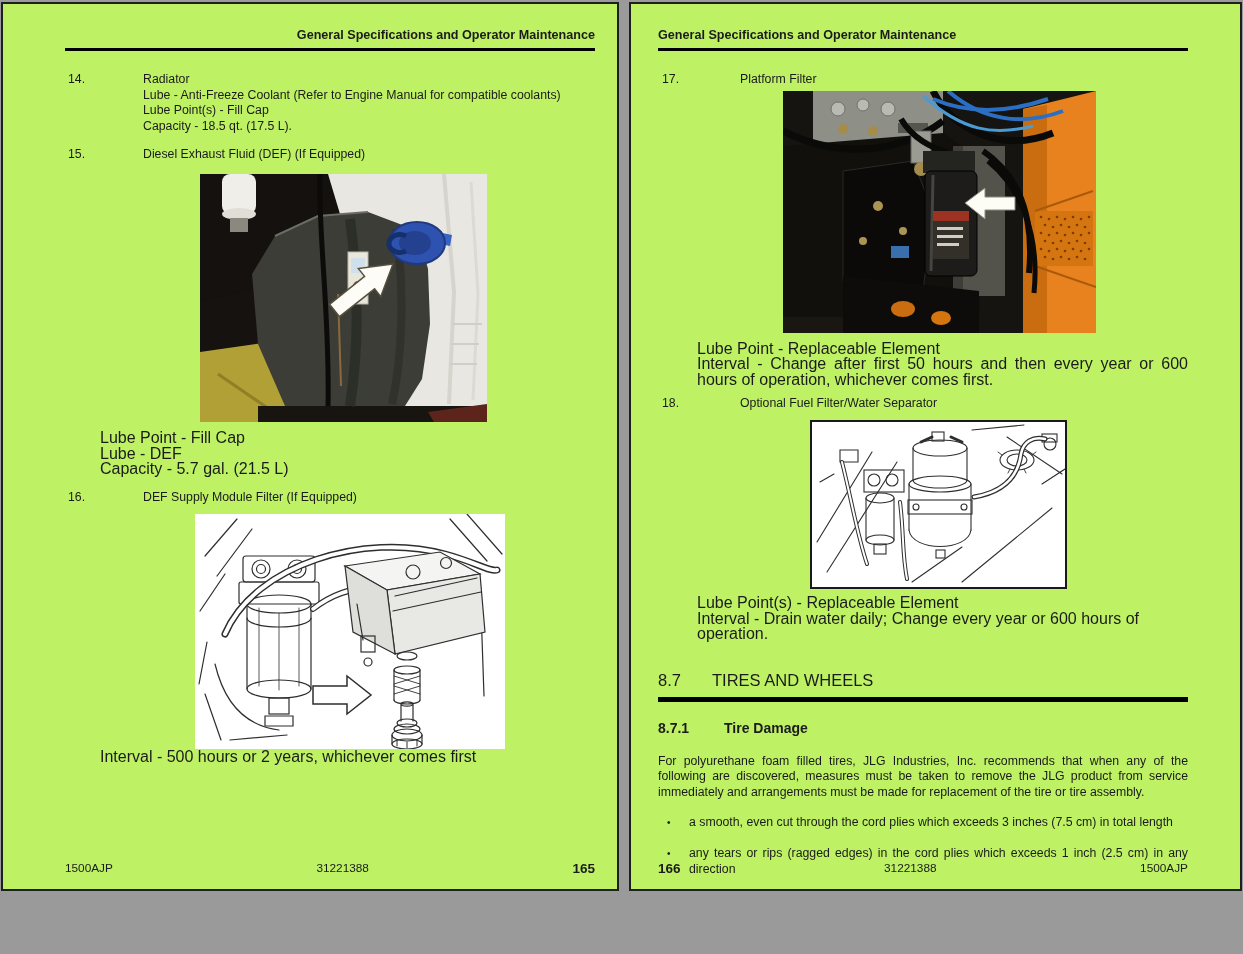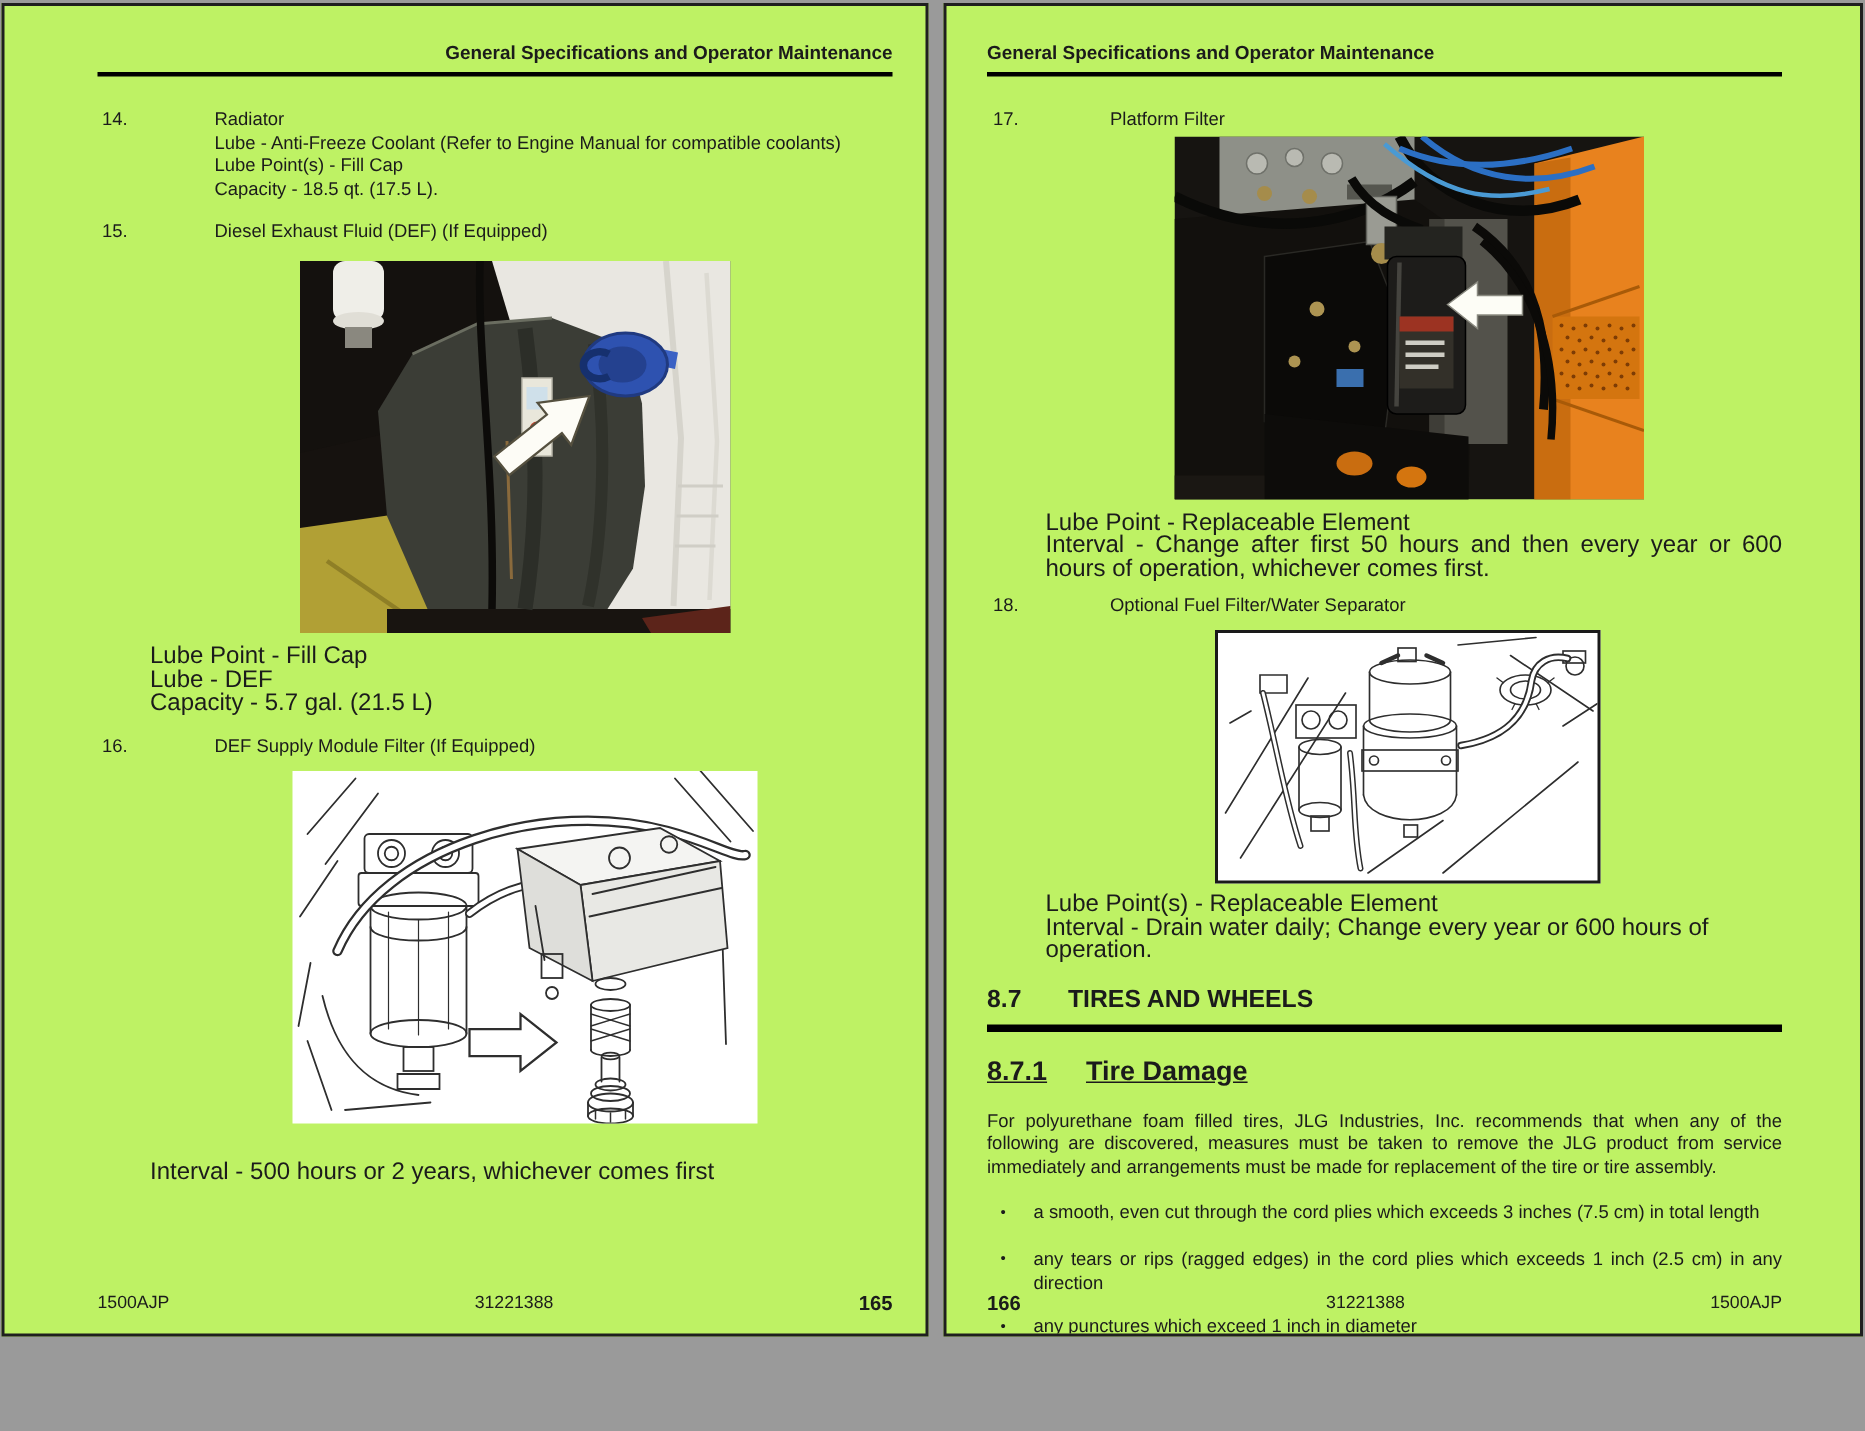--- a/index.html
+++ b/index.html
@@ -34,24 +34,24 @@
   .cap-block{font-size:16px;line-height:15.6px;}
   .page-left .cap-block{margin-left:35px;}
   .page-right .cap-block{margin-left:39px;}
   .just{text-align:justify;text-justify:inter-word;}
 
   figure{margin:0;padding:0;}
   .photo{display:block;}
   .lineart{display:block;background:#fff;}
   .framed{border:2px solid #1a1a1a;}
 
-  .sec-head{display:flex;font-weight:bold;font-size:16.5px;line-height:19px;margin-top:15px;}
+  .sec-head{display:flex;font-weight:normal;font-size:16.5px;line-height:19px;margin-top:29px;}
   .sec-head .sec-num{width:54px;flex:none;}
   .sec-rule{height:5px;background:#000;margin-top:7px;}
-  .sub-head{display:flex;font-weight:bold;font-size:18px;line-height:17px;margin-top:18px;text-decoration:underline;}
+  .sub-head{display:flex;font-weight:bold;font-size:14px;line-height:17px;margin-top:18px;}
   .sub-head .sub-num{width:66px;flex:none;}
 
   .para{font-size:12.3px;line-height:15.6px;margin-top:17px;}
 
   .bullet{display:flex;font-size:12.3px;line-height:15.6px;}
   .bullet .dot{flex:none;width:31px;padding-left:9px;box-sizing:border-box;font-size:10px;line-height:15.6px;}
   .bullet .btxt{flex:1;min-width:0;}
 
   .footer{
     position:absolute;bottom:13px;display:flex;align-items:flex-start;
@@ -184,21 +184,21 @@
         <ellipse cx="212" cy="215" rx="13" ry="5"></ellipse>
         <path d="M197,221 V230 M227,221 V230"></path>
         <ellipse cx="212" cy="221" rx="15" ry="6"></ellipse>
         <ellipse cx="212" cy="230" rx="15" ry="5"></ellipse>
         <path d="M202,226 v6 M212,228 v6 M222,226 v6" stroke-width="1"></path>
 
         <polygon points="118,172 152,172 152,162 176,181 152,200 152,190 118,190" fill="#ffffff" stroke-width="1.5"></polygon>
       </svg>
     </figure>
 
-    <div class="cap-block" style="margin-top:25px;">
+    <div class="cap-block" style="margin-top:0;">
       <div>Interval - 500 hours or 2 years, whichever comes first</div>
     </div>
   </div>
 
   <div class="footer">
     <span>1500AJP</span>
     <span class="f-center">31221388</span>
     <span class="pagenum">165</span>
   </div>
 </div>

